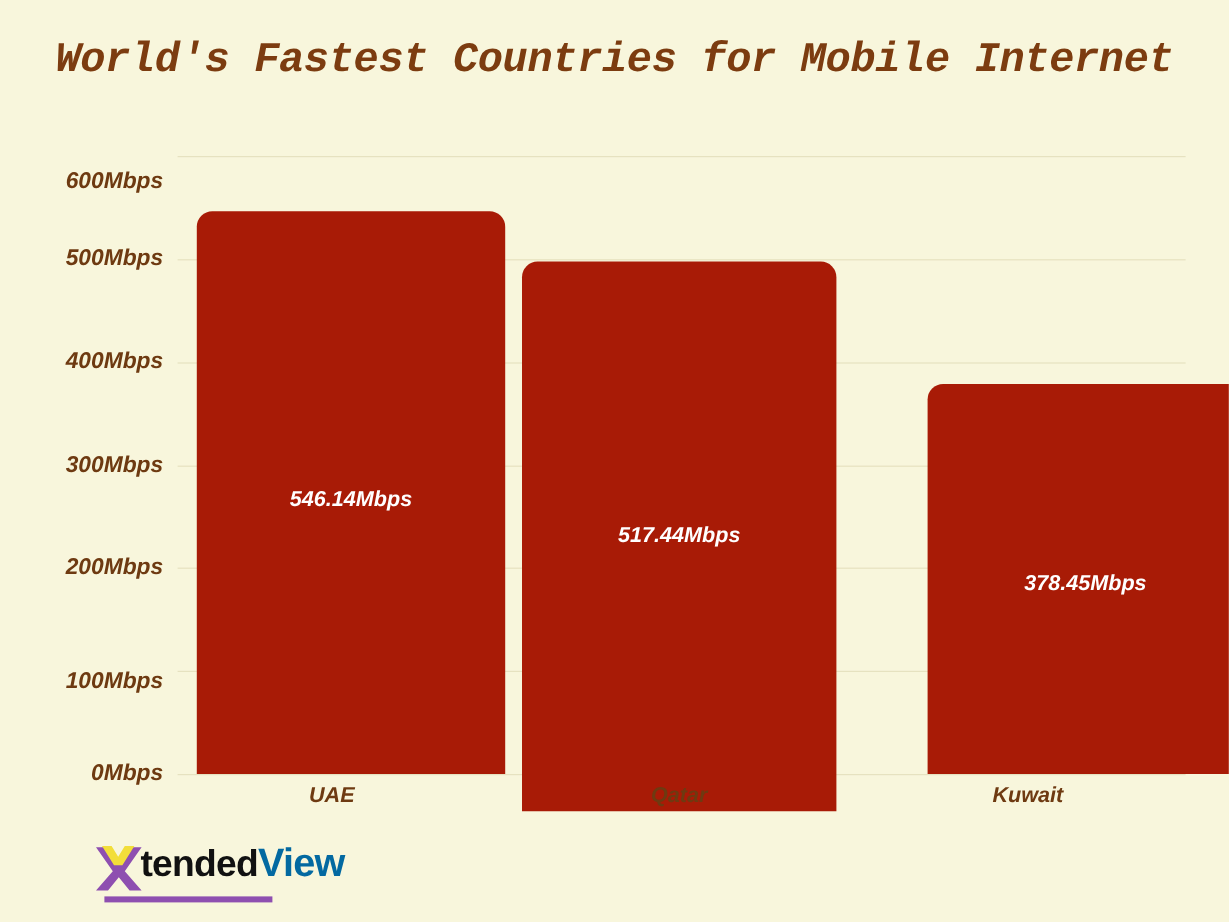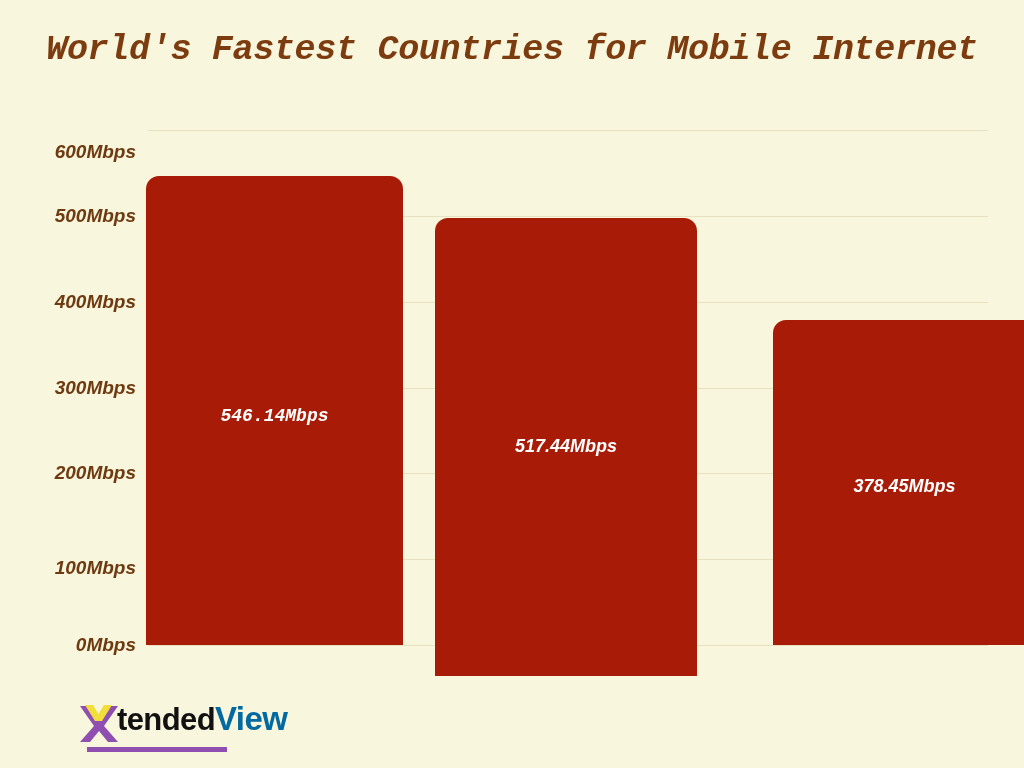--- a/index.html
+++ b/index.html
@@ -187,34 +187,39 @@
     <div class="gridline" style="top:85.83px;"></div>
     <div class="gridline" style="top:171.67px;"></div>
     <div class="gridline" style="top:257.5px;"></div>
     <div class="gridline" style="top:343.33px;"></div>
     <div class="gridline" style="top:429.17px;"></div>
     <div class="gridline" style="top:515px;"></div>
   </div>
 
   <div class="bars-layer">
 
-    <div class="bar" style="left:146px; width:257px; top:176.1px; height:468.9px;font-family:Liberation Mono, monospace;">
+    <div class="bar" style="left:164px; width:257px; top:176.1px; height:468.9px;">
       <div class="bar-value" style="top:230px;">546.14Mbps</div>
     </div>
 
     <div class="bar" style="left:435px; width:262px; top:218px; height:458px;">
       <div class="bar-value" style="top:218px;">517.44Mbps</div>
     </div>
 
     <div class="bar" style="left:725px; width:263px; top:320.1px; height:324.9px;margin-left:48px;">
       <div class="bar-value" style="top:156px;">378.45Mbps</div>
     </div>
 
   </div>
 
+  <div class="x-labels">
+    <div class="x-tick" style="left:148px; width:257px;">UAE</div>
+    <div class="x-tick" style="left:435px; width:262px;">Qatar</div>
+    <div class="x-tick" style="left:725px; width:263px;">Kuwait</div>
+  </div>
 
   <div class="logo">
     <div class="logo-x">
       <svg width="42" height="42" viewBox="0 0 42 42" xmlns="http://www.w3.org/2000/svg">
         <path d="M2 4 L12 4 L21 18 L30 4 L40 4 L26 24 L40 40 L30 40 L21 29 L12 40 L2 40 L16 24 Z" fill="#8E4FB0"></path>
         <path d="M7 3 L15 3 L20.5 12 L26 3 L34 3 L24 19 L17 19 Z" fill="#F2DE3A"></path>
       </svg>
     </div>
     <div class="logo-word">
       <span class="logo-tended">tended</span>

